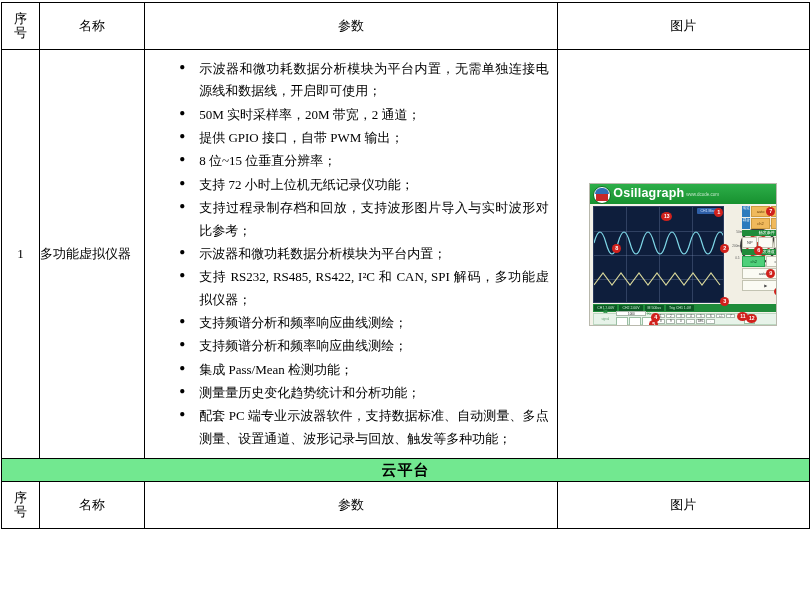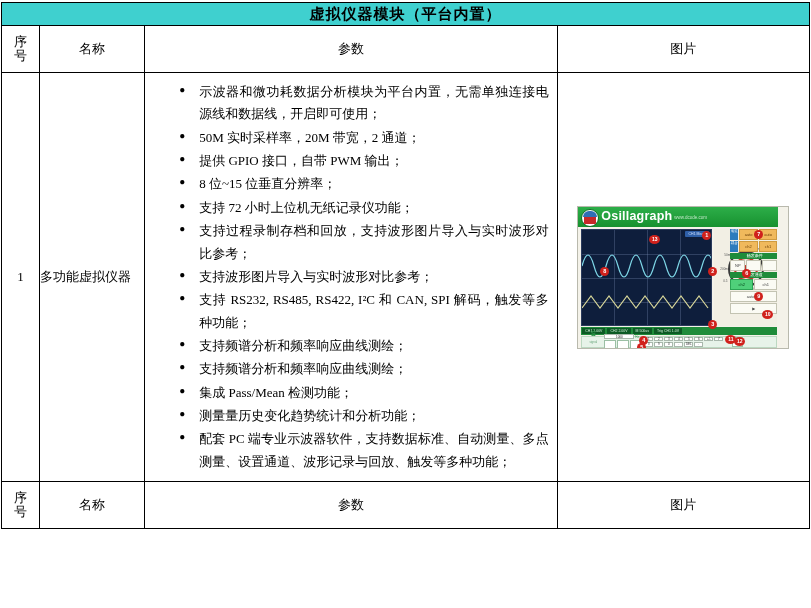--- a/index.html
+++ b/index.html
@@ -93,21 +93,21 @@
        0 1px 0 rgba(70,70,70,.75),0 -1px 0 rgba(70,70,70,.75);
     letter-spacing:.5px;
     pointer-events:none;
     white-space:nowrap;
   }
 
   
   .pic-wrap{text-align:center;padding:6px 0;}
   .scope{
     position:relative;
-    width:212px;height:143px;
+    width:188px;height:143px;
     margin:0 auto;
     background:#f4f2e9;
     border:1px solid #b9b9ad;
     box-sizing:border-box;
     overflow:hidden;
     font-family:"Liberation Sans","DejaVu Sans",sans-serif;
   }
   .scope-title{
     position:absolute;left:0;top:0;width:200px;height:20px;
     background:#1f9e3c;
@@ -240,23 +240,20 @@
 
   <table class="spec">
     <colgroup>
       <col class="c-seq">
         <col class="c-name">
         <col class="c-param">
         <col class="c-pic">
     </colgroup>
 
     <tbody>
-        <tr>
-      <td colspan="4" class="banner banner-teal">虚拟仪器模块（平台内置）</td>
-    </tr>
 
     <tr>
       <td class="colhead colhead-seq">
         <span><div>序</div><div>号</div></span>
       </td>
       <td class="colhead">名称</td>
       <td class="colhead">参数</td>
       <td class="colhead">图片</td>
     </tr>
 
@@ -264,22 +261,22 @@
       <td class="cell-center">1</td>
       <td class="cell-name">多功能虚拟仪器</td>
       <td>
         <ul class="bullets" id="bullet-list">
               <li>示波器和微功耗数据分析模块为平台内置，无需单独连接电源线和数据线，开启即可使用；</li>
               <li>50M 实时采样率，20M 带宽，2 通道；</li>
               <li>提供 GPIO 接口，自带 PWM 输出；</li>
               <li>8 位~15 位垂直分辨率；</li>
               <li>支持 72 小时上位机无纸记录仪功能；</li>
               <li>支持过程录制存档和回放，支持波形图片导入与实时波形对比参考；</li>
-              <li>支持波形图片导入与实时波形对比参考；</li>
-              <li>支持 RS232, RS485, RS422, I²C 和 CAN, SPI 解码，触发等多种功能；</li>
+              <li>示波器和微功耗数据分析模块为平台内置；</li>
+              <li>支持 RS232, RS485, RS422, I²C 和 CAN, SPI 解码，多功能虚拟仪器；</li>
               <li>支持频谱分析和频率响应曲线测绘；</li>
               <li>支持频谱分析和频率响应曲线测绘；</li>
               <li>集成 Pass/Mean 检测功能；</li>
               <li>测量量历史变化趋势统计和分析功能；</li>
               <li>配套 PC 端专业示波器软件，支持数据标准、自动测量、多点测量、设置通道、波形记录与回放、触发等多种功能；</li>
             </ul>
       </td>
       <td>
         <div class="pic-wrap">
 
@@ -421,20 +418,23 @@
             <div class="redbadge" style="left:184px;top:103px;width:11px;font-size:5px">10</div>
             <div class="redbadge" style="left:147px;top:128px;width:11px;font-size:5px">11</div>
             <div class="redbadge" style="left:156px;top:130px;width:11px;font-size:5px">12</div>
             <div class="redbadge" style="left:71px;top:28px;width:11px;font-size:5px">13</div>
           </div>
 
         </div>
       </td>
     </tr>
 
+    <tr>
+      <td colspan="4" class="banner banner-green">云平台</td>
+    </tr>
 
     <tr>
       <td class="colhead colhead-seq">
         <span><div>序</div><div>号</div></span>
       </td>
       <td class="colhead">名称</td>
       <td class="colhead">参数</td>
       <td class="colhead">图片</td>
     </tr>
 

